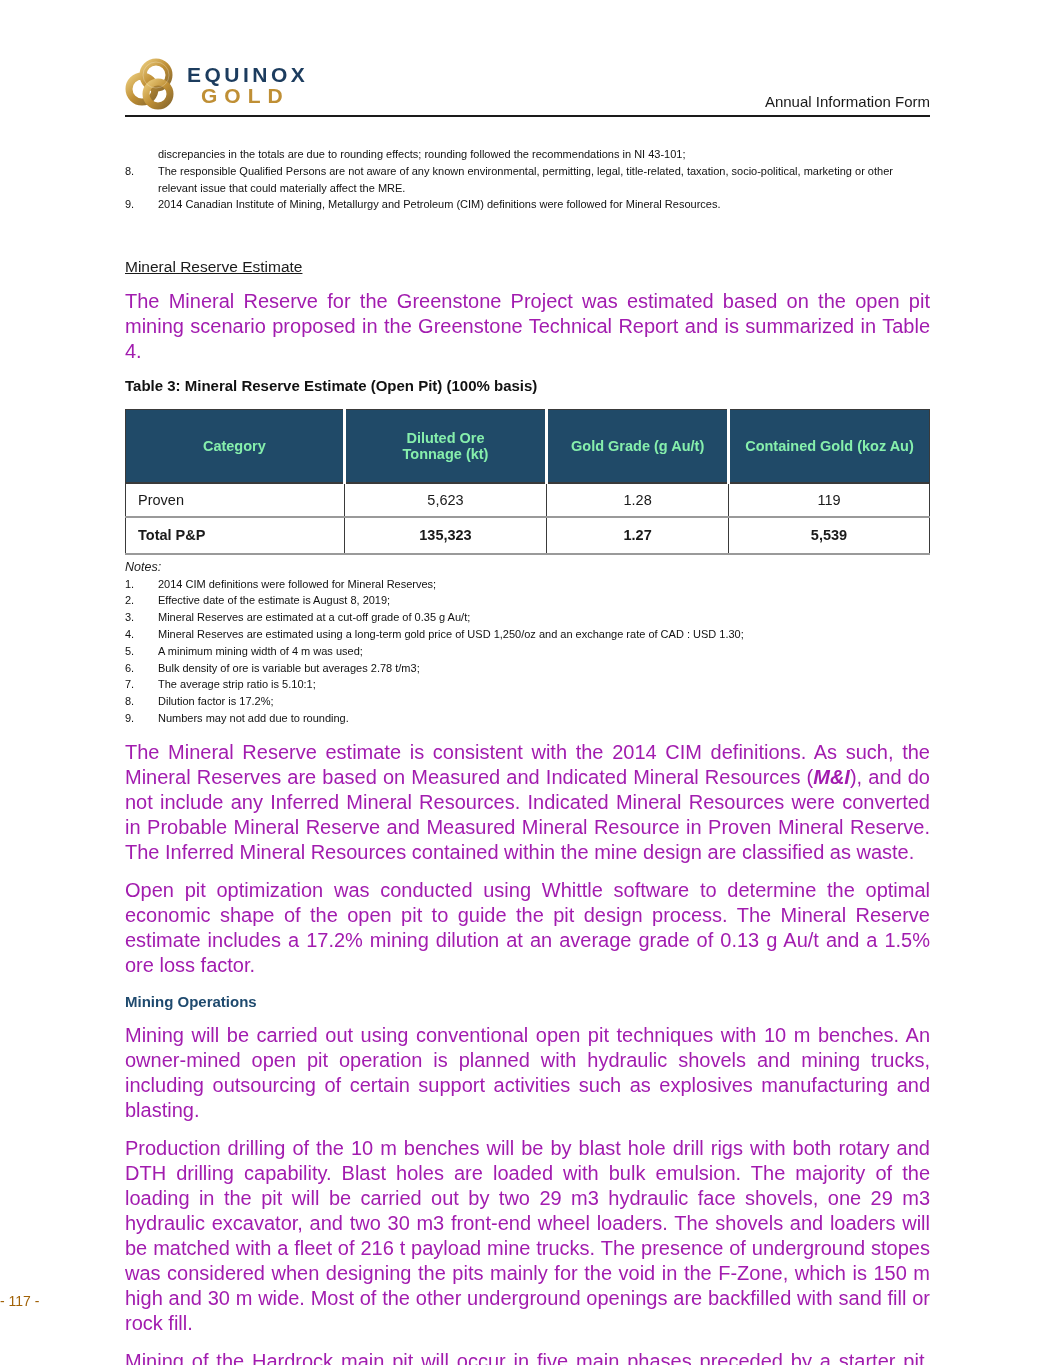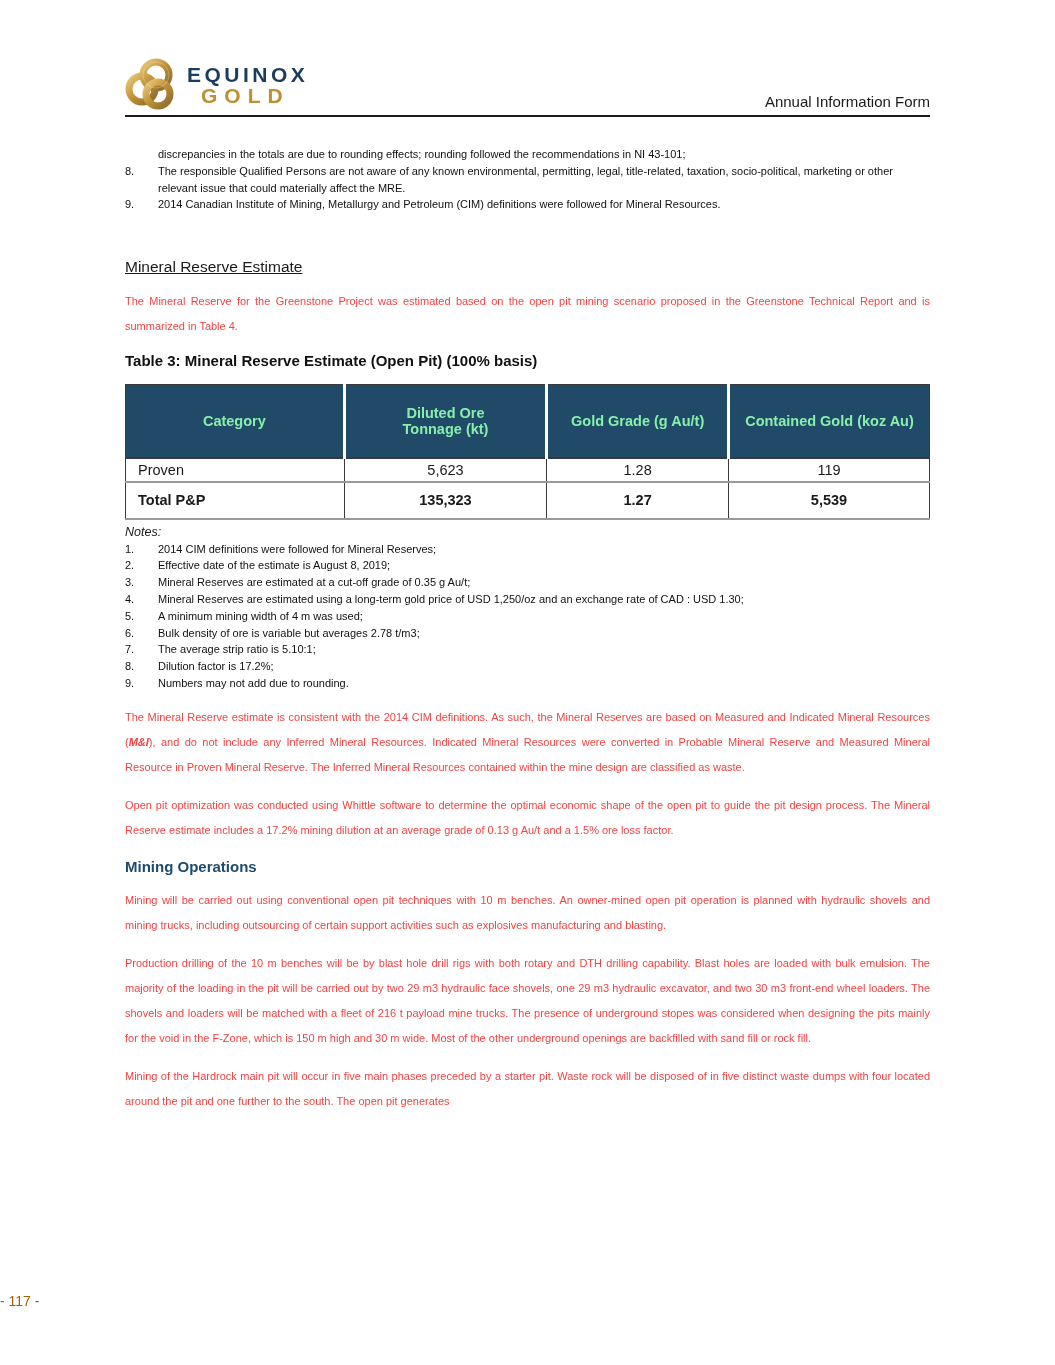--- a/index.html
+++ b/index.html
@@ -44,23 +44,23 @@
 
   
   .section-heading {
     margin-top: 45px;
     font-size: 15.5px; font-weight: normal;
     text-decoration: underline;
     color: #1a1a1a;
   }
   .body-para {
     margin-top: 13px;
-    font-size: 11px; line-height: 25px;
+    font-size: 20px; line-height: 25px;
     text-align: justify;
-    color: #ef4444;
+    color: #a21caf;
   }
   .emph { font-weight: bold; font-style: italic; }
   .sub-heading {
     margin-top: 15px;
     font-size: 15px; font-weight: bold;
     color: #1f4a6e;
   }
 
   
   .table-caption {
@@ -79,21 +79,21 @@
     font-size: 14.5px; font-weight: bold;
     height: 73px;
     text-align: center; vertical-align: middle;
     white-space: pre-line;
     border-left: 3px solid #ffffff;
     border-bottom: 2px solid #3a3a3a;
   }
   table.reserve th:first-child { border-left: none; }
   table.reserve td {
     font-size: 14.5px;
-    height: 24px;
+    height: 34px;
     text-align: center; vertical-align: middle;
     border-left: 1px solid #3a3a3a;
     border-bottom: 2.5px solid #9a9a9a;
   }
   table.reserve td:first-child { border-left: none; text-align: left; padding-left: 12px; }
   table.reserve tr.total td { font-weight: bold; height: 37px; }
   .notes-label { font-style: italic; font-size: 12.5px; margin-top: 5px; }
   .table-notes { margin-top: 2px; }
 
   

